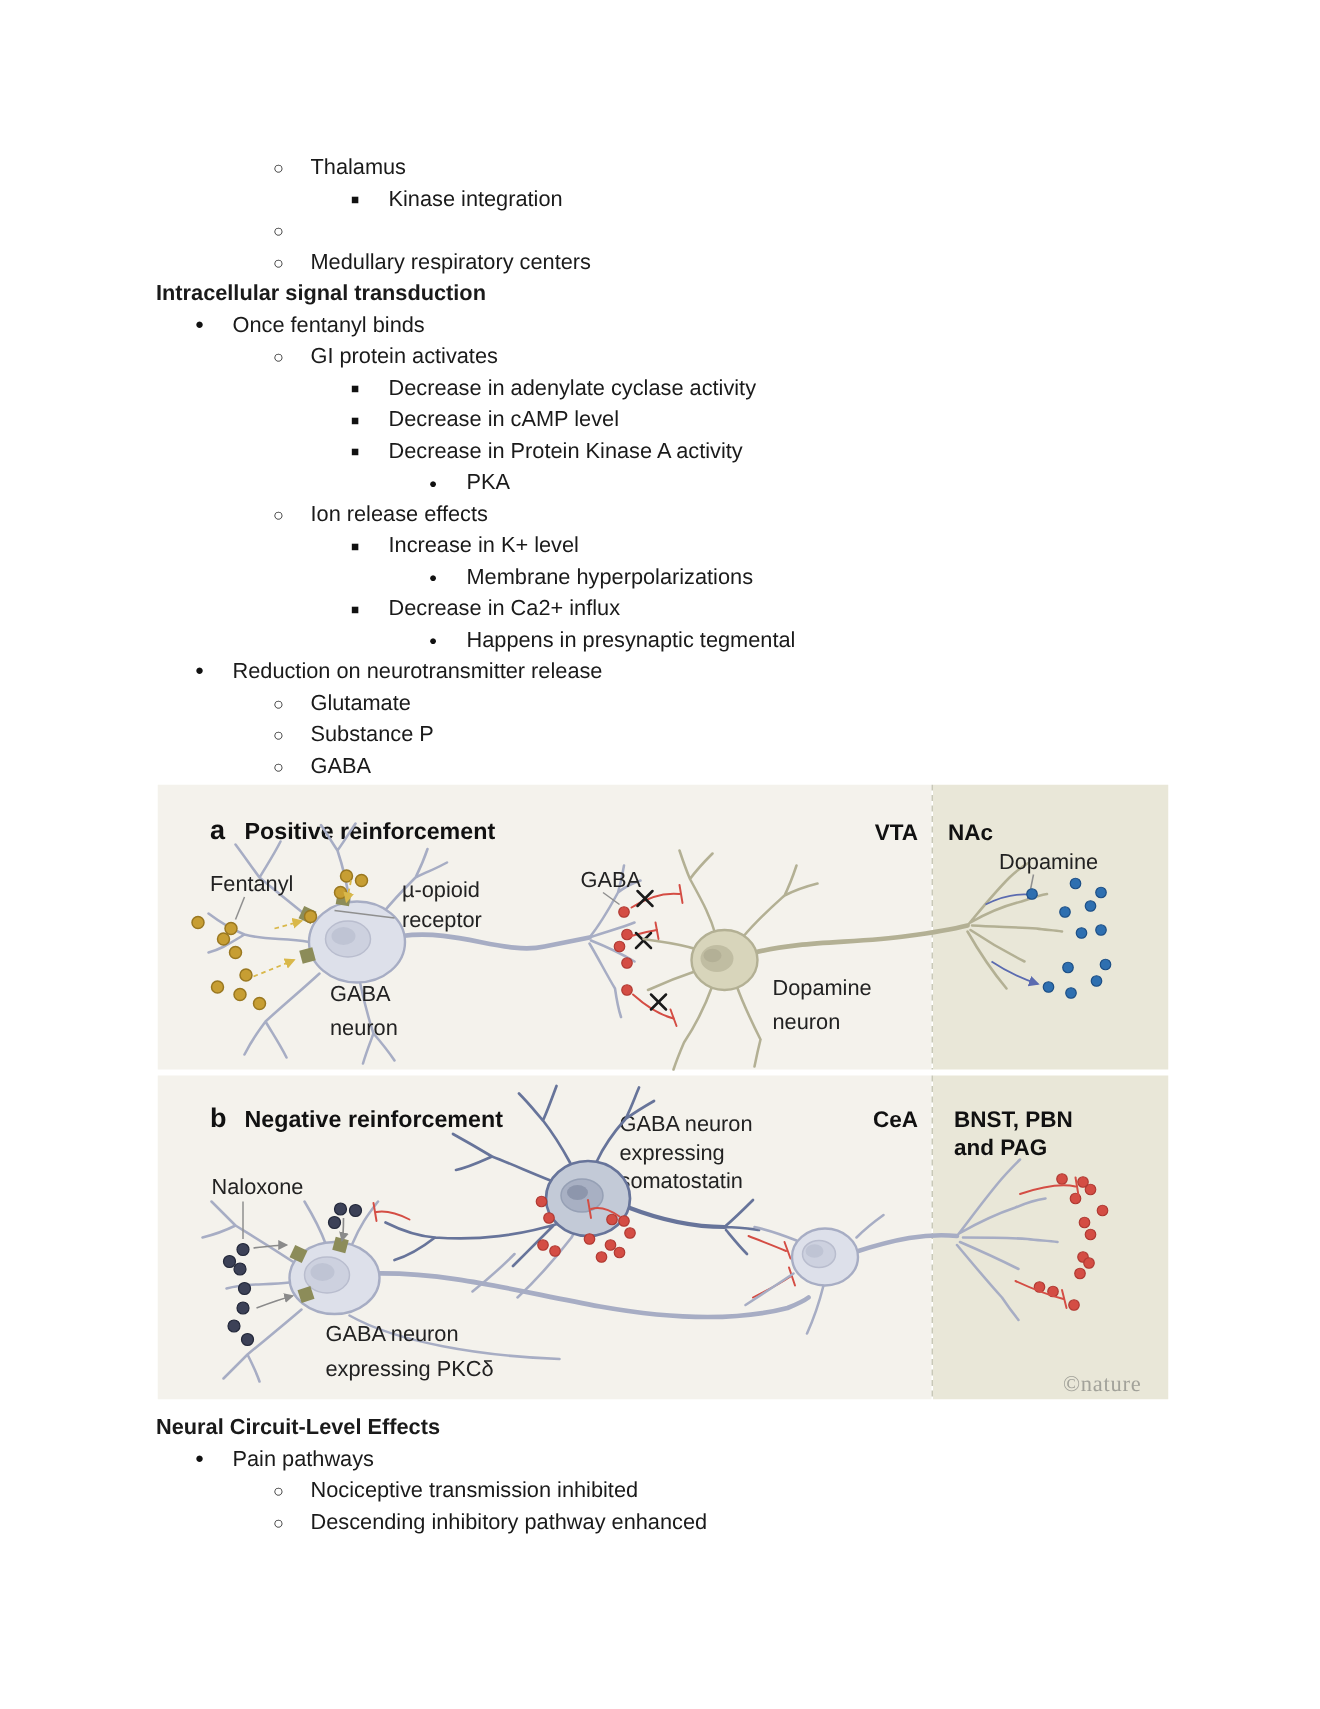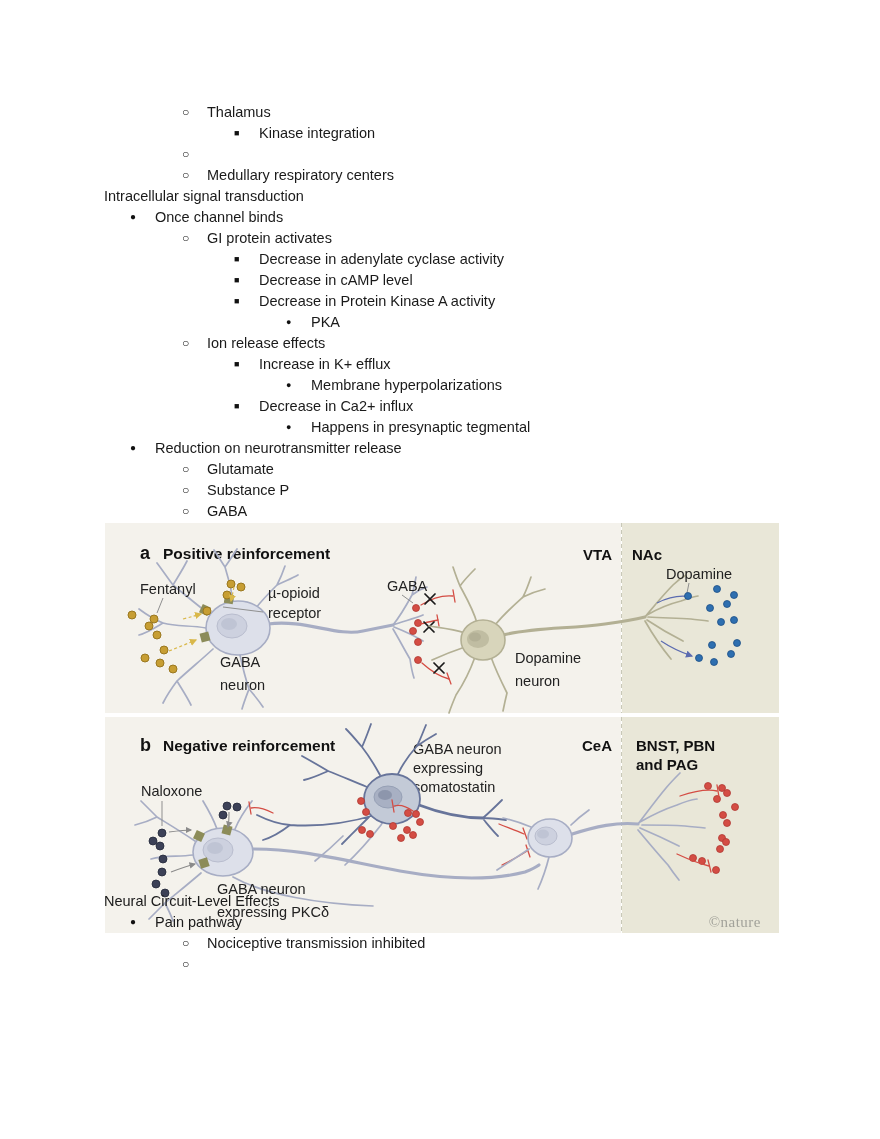--- a/index.html
+++ b/index.html
@@ -5,21 +5,21 @@
   html,body{margin:0;padding:0;background:#fff;}
   #page{position:relative;width:880px;height:1139px;background:#ffffff;overflow:hidden;
         font-family:"Liberation Sans","DejaVu Sans",sans-serif;color:#1a1a1a;}
   .textblock{position:absolute;left:104px;}
   .line{height:21px;font-size:14.5px;display:flex;align-items:center;white-space:nowrap;}
   .blt{flex:0 0 25px;width:25px;color:#111;}
   .g-circ{font-size:12px;}
   .g-sq{font-size:9px;}
   .g-disc{font-size:10px;}
   .g-disc4{font-size:9px;}
-  .l0{font-weight:normal;padding-left:0;text-align:center;}
+  .l0{font-weight:bold;padding-left:0;text-align:center;}
   .l1{padding-left:26px;}
   .l2{padding-left:78px;}
   .l3{padding-left:130px;}
   .l4{padding-left:182px;}
   #figure{position:absolute;left:105px;top:523px;width:674px;height:410px;}
   
   .ft{font-family:"Liberation Sans",sans-serif;font-size:14.5px;fill:#222;}
   .fb{font-family:"Liberation Sans",sans-serif;font-size:15px;font-weight:bold;fill:#111;}
   .flt{font-family:"Liberation Sans",sans-serif;font-size:18px;font-weight:bold;fill:#111;}
   .fti{font-family:"Liberation Sans",sans-serif;font-size:15.5px;font-weight:bold;fill:#111;}
@@ -54,21 +54,21 @@
       </div>
     <div class="line l2">
         <span class="blt g-circ">○</span>
         <span>Medullary respiratory centers</span>
       </div>
     <div class="line l0">
         <span>Intracellular signal transduction</span>
       </div>
     <div class="line l1">
         <span class="blt g-disc">●</span>
-        <span>Once channel binds</span>
+        <span>Once fentanyl binds</span>
       </div>
     <div class="line l2">
         <span class="blt g-circ">○</span>
         <span>GI protein activates</span>
       </div>
     <div class="line l3">
         <span class="blt g-sq">■</span>
         <span>Decrease in adenylate cyclase activity</span>
       </div>
     <div class="line l3">
@@ -82,21 +82,21 @@
     <div class="line l4">
         <span class="blt g-disc4">●</span>
         <span>PKA</span>
       </div>
     <div class="line l2">
         <span class="blt g-circ">○</span>
         <span>Ion release effects</span>
       </div>
     <div class="line l3">
         <span class="blt g-sq">■</span>
-        <span>Increase in K+ efflux</span>
+        <span>Increase in K+ level</span>
       </div>
     <div class="line l4">
         <span class="blt g-disc4">●</span>
         <span>Membrane hyperpolarizations</span>
       </div>
     <div class="line l3">
         <span class="blt g-sq">■</span>
         <span>Decrease in Ca2+ influx</span>
       </div>
     <div class="line l4">
@@ -385,30 +385,31 @@
             <line x1="612" y1="262" x2="614" y2="274" class="inh"></line>
         <path class="inh" d="M572,331 C585,337 596,341 604,343"></path>
             <line x1="603" y1="337" x2="606" y2="349" class="inh"></line>
       </g>
 
       <text x="656" y="404" text-anchor="end" class="fnat">©nature</text>
     </g>
   </svg>
   </div>
 
-  <div class="textblock" style="top:890px">
+  <div class="textblock" style="top:941px">
     <div class="line l0">
         <span>Neural Circuit-Level Effects</span>
       </div>
     <div class="line l1">
         <span class="blt g-disc">●</span>
-        <span>Pain pathway</span>
+        <span>Pain pathways</span>
       </div>
     <div class="line l2">
         <span class="blt g-circ">○</span>
         <span>Nociceptive transmission inhibited</span>
       </div>
     <div class="line l2">
         <span class="blt g-circ">○</span>
+        <span>Descending inhibitory pathway enhanced</span>
       </div>
   </div>
 
 </div>
 
 </body></html>

